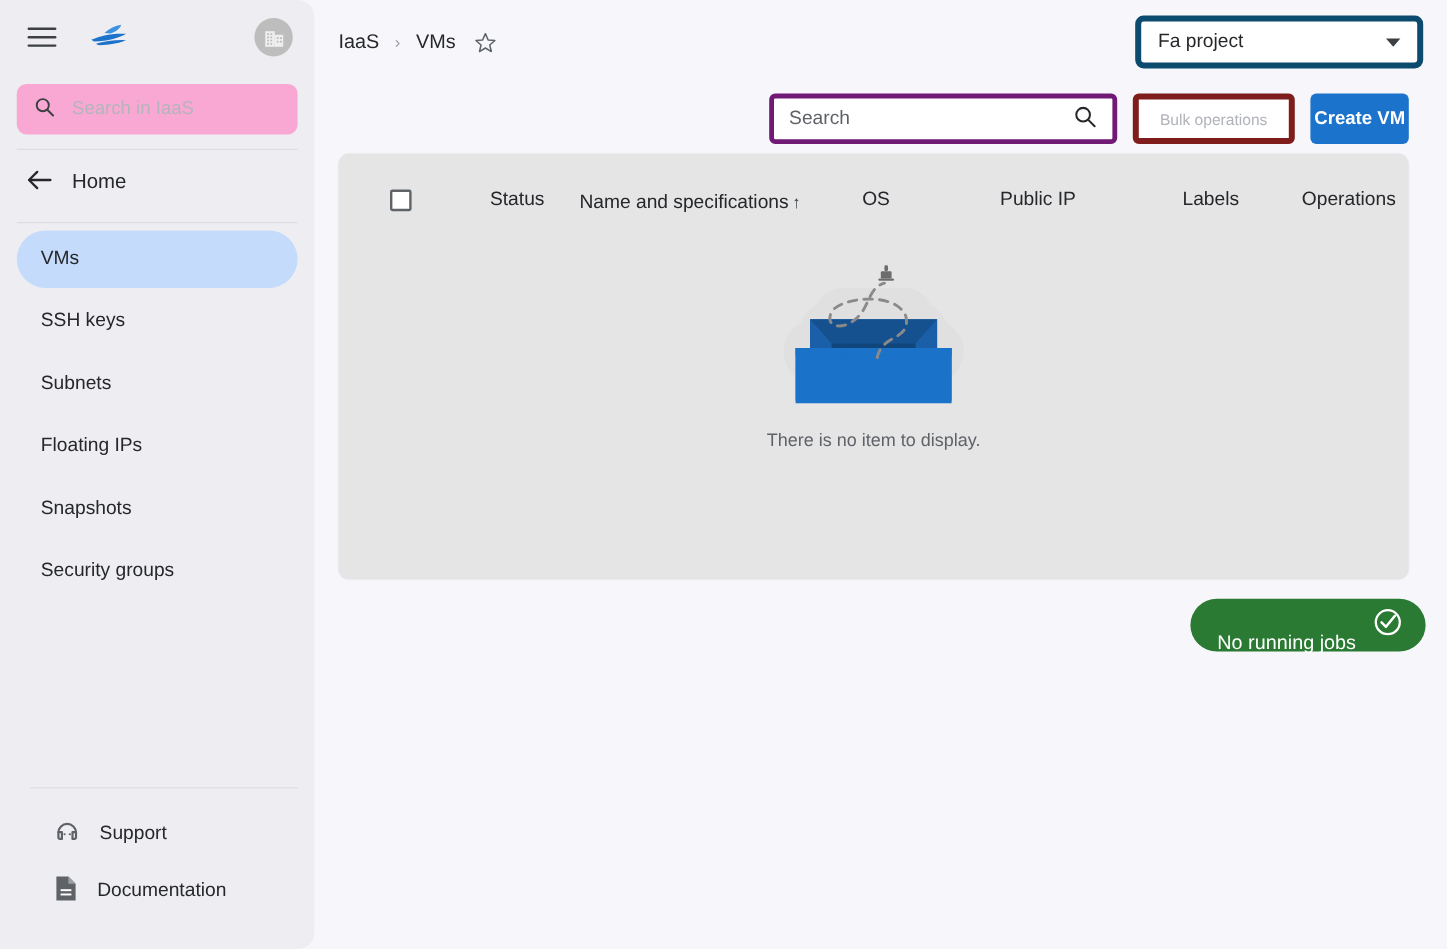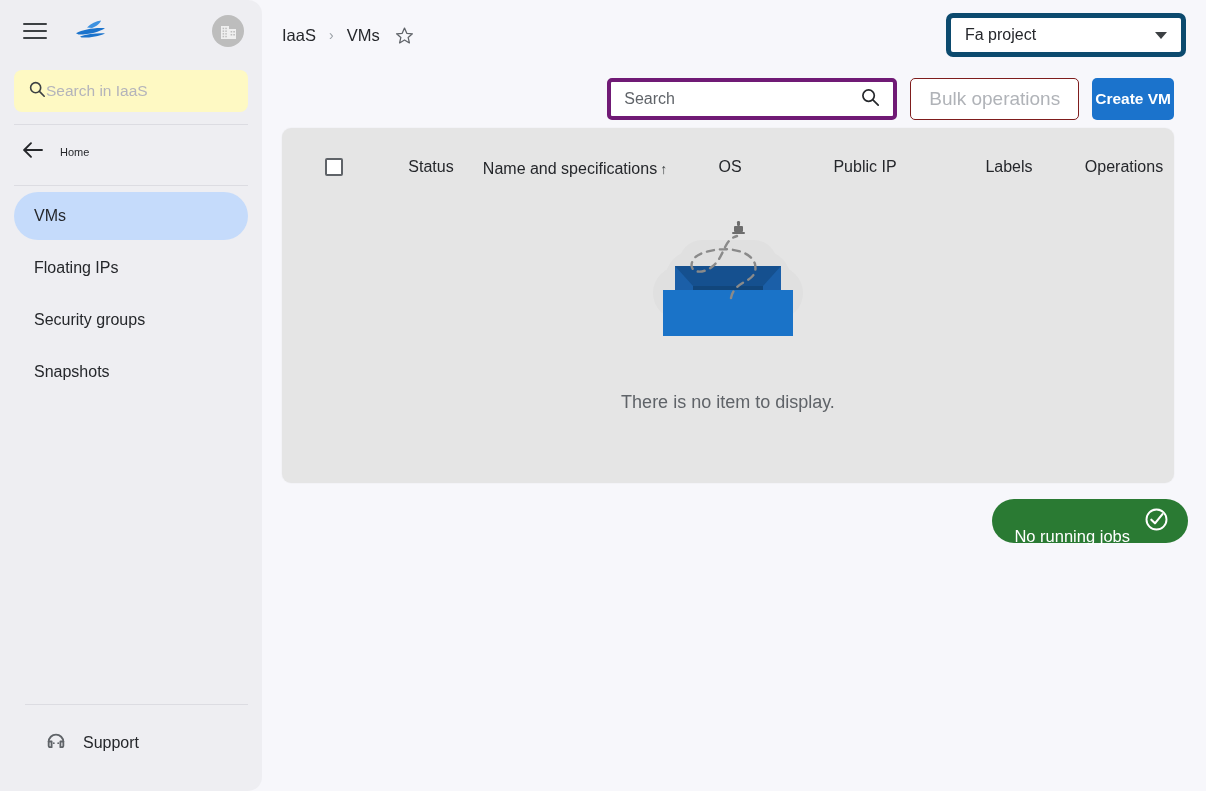--- a/index.html
+++ b/index.html
@@ -84,25 +84,26 @@
     align-items: center;
     justify-content: center;
     margin-left: auto;
     cursor: pointer;
     flex: 0 0 32px;
   }
 
   .sidebar-search {
     margin: 8px 14px 0 14px;
     height: 42px;
-    background: #fef9c3;
+    background: #f9a8d4;
     border-radius: 8px;
     display: flex;
     align-items: center;
     padding: 0 14px;
+    gap: 14px;
     cursor: text;
   }
   .sidebar-search input {
     border: none;
     outline: none;
     background: transparent;
     font-family: "Liberation Sans", sans-serif;
     font-size: 15.5px;
     color: #5f6368;
     width: 100%;
@@ -118,21 +119,21 @@
   .home-row {
     display: flex;
     align-items: center;
     gap: 16px;
     height: 42px;
     padding: 0 22px;
     margin-top: 6px;
     cursor: pointer;
   }
   .home-label {
-    font-size: 11px;
+    font-size: 17px;
     color: #25272b;
   }
 
   .nav {
     margin-top: 6px;
     padding: 0 14px;
     display: flex;
     flex-direction: column;
     gap: 4px;
   }
@@ -257,24 +258,24 @@
     color: #25272b;
     flex: 1 1 auto;
     min-width: 0;
   }
   .search-box input::placeholder { color: #5f6368; }
 
   .btn-bulk {
     height: 42px;
     padding: 0 18px;
     background: #ffffff;
-    border: 1px solid #7f1d1d;
+    border: 5px solid #7f1d1d;
     border-radius: 5px;
     font-family: "Liberation Sans", sans-serif;
-    font-size: 19px;
+    font-size: 13px;
     color: #b0b3b8;
     cursor: not-allowed;
   }
   .btn-create {
     height: 42px;
     padding: 0 3px;
     background: #1b73cc;
     border: none;
     border-radius: 5px;
     font-family: "Liberation Sans", sans-serif;
@@ -329,22 +330,21 @@
   }
 
   .empty-state {
     display: flex;
     flex-direction: column;
     align-items: center;
     justify-content: flex-start;
     padding-top: 8px;
   }
   .empty-text {
-    margin-top: 34px;
-    font-size: 18px;
+    font-size: 15px;
     color: #5f6368;
   }
 
   
   .job-pill {
     position: absolute;
     right: 18px;
     bottom: 17px;
     height: 44px;
     background: #2a7a33;
@@ -431,27 +431,33 @@
       <span class="home-label">Home</span>
     </div>
 
     <div class="divider"></div>
 
     <nav class="nav">
       <div class="nav-item active">
         <span>VMs</span>
       </div>
       <div class="nav-item">
+        <span>SSH keys</span>
+      </div>
+      <div class="nav-item">
+        <span>Subnets</span>
+      </div>
+      <div class="nav-item">
         <span>Floating IPs</span>
+      </div>
+      <div class="nav-item">
+        <span>Snapshots</span>
       </div>
       <div class="nav-item">
         <span>Security groups</span>
-      </div>
-      <div class="nav-item">
-        <span>Snapshots</span>
       </div>
     </nav>
 
     <div class="sidebar-spacer"></div>
 
     <div class="sidebar-footer">
       <div class="footer-divider"></div>
 
       <div class="footer-item">
         <span>
@@ -459,20 +465,31 @@
             <path d="M4 13 a8 8 0 0 1 16 0" fill="none" stroke="#5f6368" stroke-width="2"></path>
             <path d="M4 12.5 h3.2 v6.2 H5.4 A1.4 1.4 0 0 1 4 17.3 Z" fill="none" stroke="#5f6368" stroke-width="2" stroke-linejoin="round"></path>
             <path d="M20 12.5 h-3.2 v6.2 h1.8 A1.4 1.4 0 0 0 20 17.3 Z" fill="none" stroke="#5f6368" stroke-width="2" stroke-linejoin="round"></path>
             <circle cx="9.6" cy="14.4" r="1" fill="#5f6368"></circle>
             <circle cx="14.4" cy="14.4" r="1" fill="#5f6368"></circle>
           </svg>
         </span>
         <span>Support</span>
       </div>
 
+      <div class="footer-item">
+        <span>
+          <svg width="20" height="23" viewBox="0 0 20 23">
+            <path d="M2 1.5 h10 l6 6 v14 H2 Z" fill="#5f6368"></path>
+            <path d="M12 1.5 v6 h6 Z" fill="#9aa0a6"></path>
+            <rect x="5.5" y="12" width="9" height="1.6" fill="#ffffff"></rect>
+            <rect x="5.5" y="15.6" width="9" height="1.6" fill="#ffffff"></rect>
+          </svg>
+        </span>
+        <span>Documentation</span>
+      </div>
     </div>
   </aside>
 
   <div class="main">
 
     <div class="topbar">
       <div class="breadcrumb">
         <span class="crumb">IaaS</span>
         <span class="crumb-sep">›</span>
         <span class="crumb">VMs</span>

